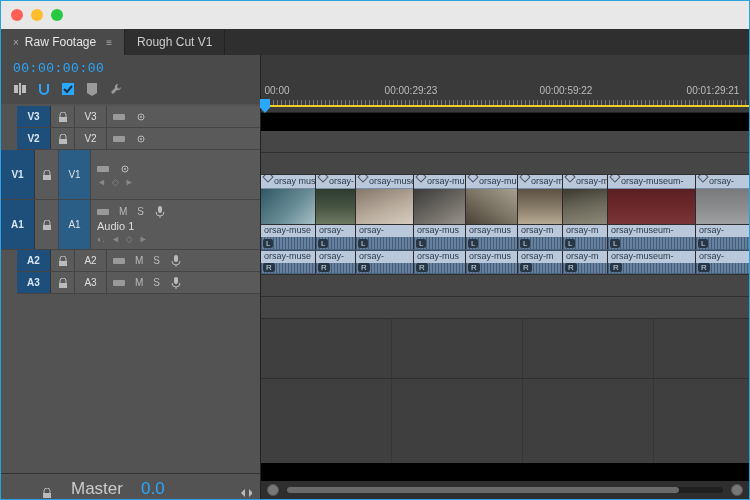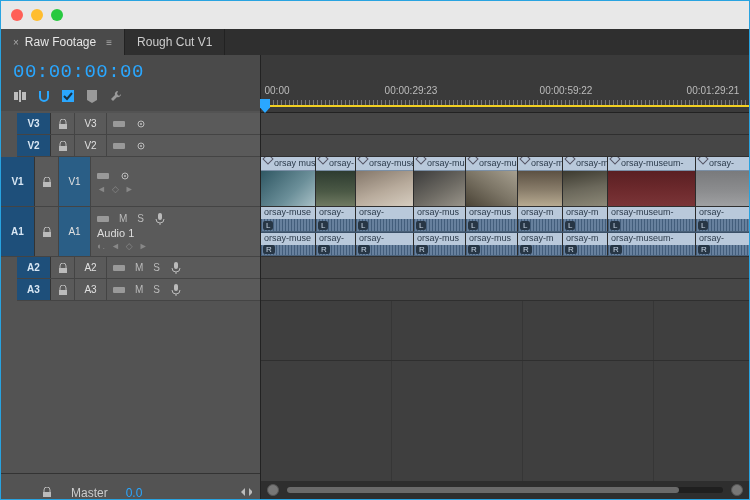--- a/index.html
+++ b/index.html
@@ -29,21 +29,21 @@
   .burger { font-size: 10px; color: #aaa; margin-left: 4px; }
 
   .main {
     display: flex; height: calc(100% - 26px);
   }
   .leftpanel {
     width: 260px; background: #4a4a4a; border-right: 1px solid #222;
     display: flex; flex-direction: column;
   }
   .timecode {
-    color: #2aa7ff; font-size: 19px; padding: 6px 12px 2px 12px;
+    color: #2aa7ff; font-size: 13px; padding: 6px 12px 2px 12px;
     font-family: "Courier New", monospace; letter-spacing: 0.5px;
   }
   .toolrow {
     display: flex; gap: 10px; padding: 4px 12px 8px 12px; align-items: center;
     color: #bdbdbd; font-size: 14px;
   }
   .toolrow .blue { color: #2aa7ff; }
   .tool-ic { width: 14px; height: 14px; display: inline-flex; align-items: center; justify-content: center; }
 
   .trackheaders {
@@ -71,28 +71,28 @@
   .props {
     flex: 1; display: flex; flex-direction: column; justify-content: center;
     padding: 0 6px; gap: 2px; color: #bbb; font-size: 10px; background: #5a5a5a;
   }
   .props .row { display: flex; align-items: center; gap: 10px; }
   .props .lbl { font-size: 11px; color: #ddd; }
   .icn { width: 12px; height: 12px; display:inline-flex; align-items:center; justify-content:center; }
   .kf { display:flex; gap:6px; color:#888; font-size:9px; align-items:center; }
 
   .master {
-    display:flex; align-items:flex-start; height:26px; padding:12px 8px 0 40px; gap:18px;
-    color:#ccc; font-size:12px; background:#535353; border-top:1px solid #333;
+    display:flex; align-items:flex-end; height:26px; padding:12px 8px 0 40px; gap:18px;
+    color:#ccc; font-size:17px; background:#535353; border-top:1px solid #333;
   }
   .master .val { color:#2aa7ff; }
   .master .sp { flex:1; }
 
   .timeline {
-    flex: 1; display:flex; flex-direction:column; background:#000000; position:relative;
+    flex: 1; display:flex; flex-direction:column; background:#000000; position:relative;gap:18px;
   }
   .ruler {
     height: 58px; position:relative; background:#3a3a3a; border-bottom:1px solid #222;
     color:#bcbcbc; font-size:10px;
   }
   .ruler .tick { position:absolute; top:30px; transform:translateX(-50%); white-space:nowrap; }
   .ruler .ticks { position:absolute; left:0; right:0; bottom:6px; height:6px;
     background: repeating-linear-gradient(to right, #777 0 1px, transparent 1px 4px); }
   .playbar { position:absolute; left:0; right:0; top:50px; height:2px; background:#f2d021; }
   .playhead { position:absolute; top:44px; left:-1px; width:10px; height:14px; background:#2aa7ff;

